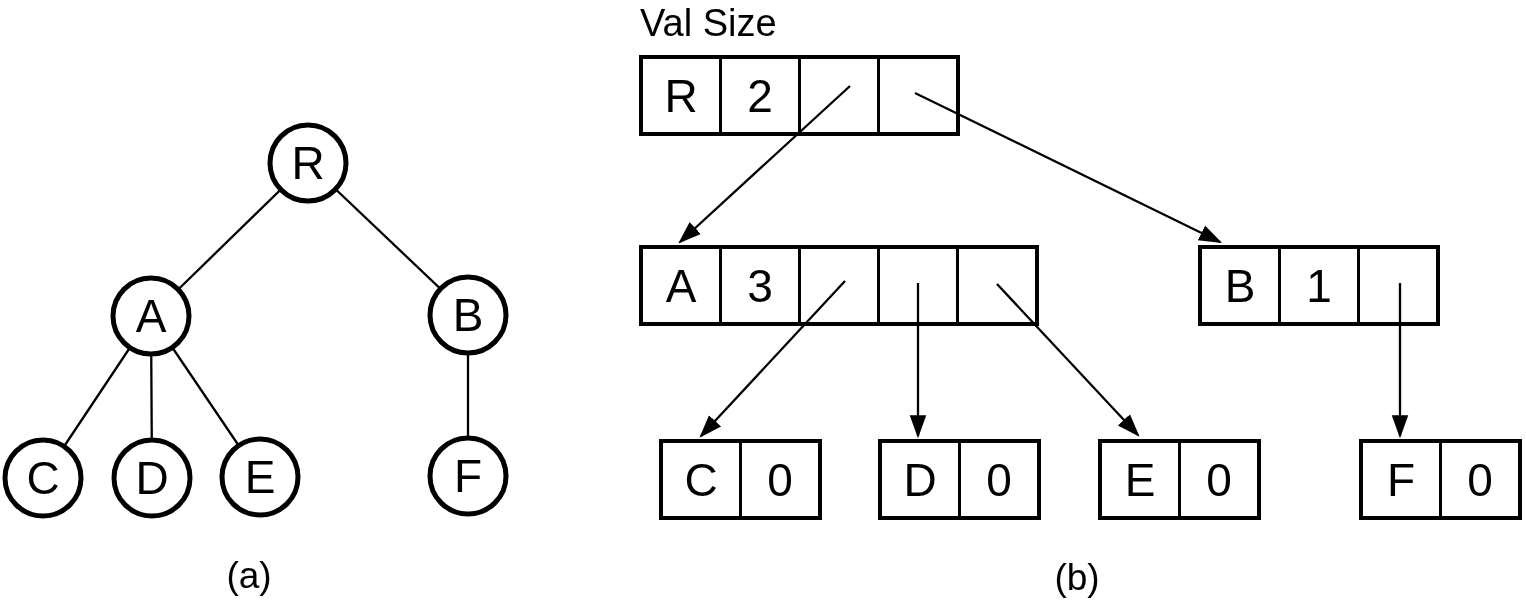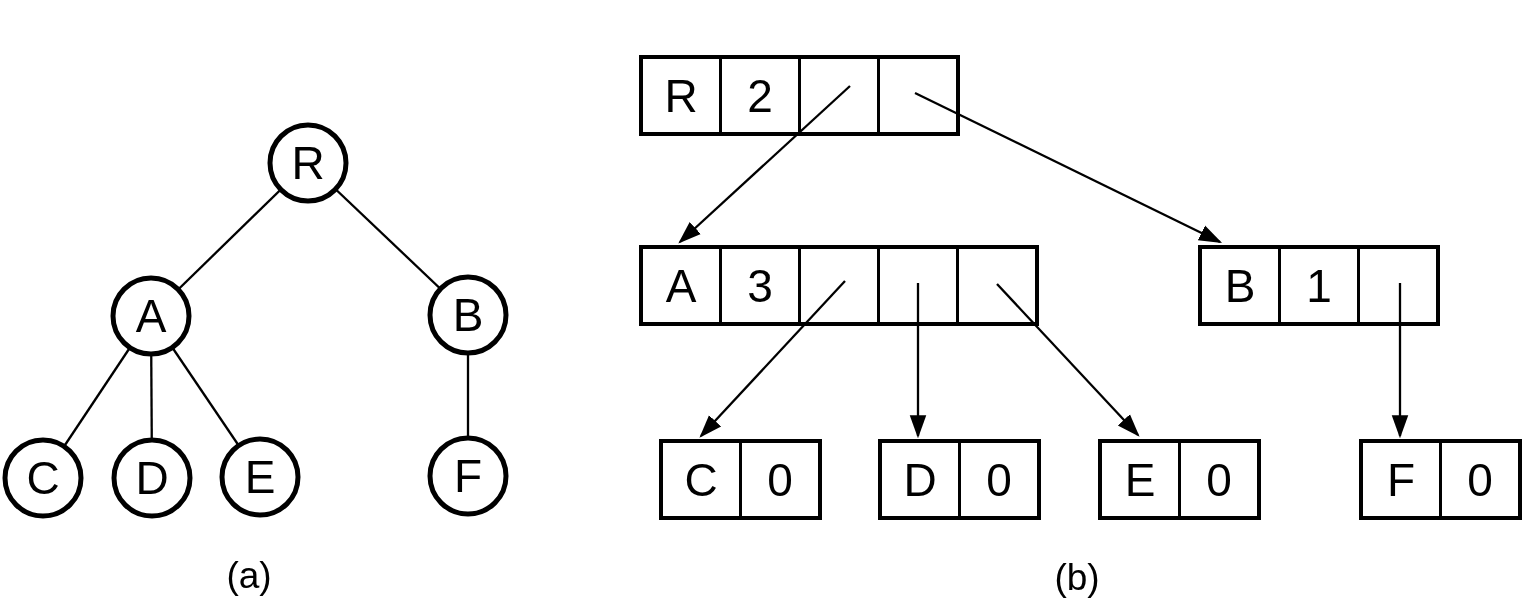--- a/index.html
+++ b/index.html
@@ -57,20 +57,21 @@
     font-family: "Liberation Sans", sans-serif;
     font-size: 46px;
     fill: #000;
   }
 </style>
 </head>
 <body>
 
 <div id="canvas">
 
+  <div class="col-header">Val Size</div>
 
   <div class="record" style="left:639px; top:55px;">
     <div class="cell">R</div>
     <div class="cell">2</div>
     <div class="cell"></div>
     <div class="cell"></div>
   </div>
 
   <div class="record" style="left:639px; top:245px;">
     <div class="cell">A</div>

